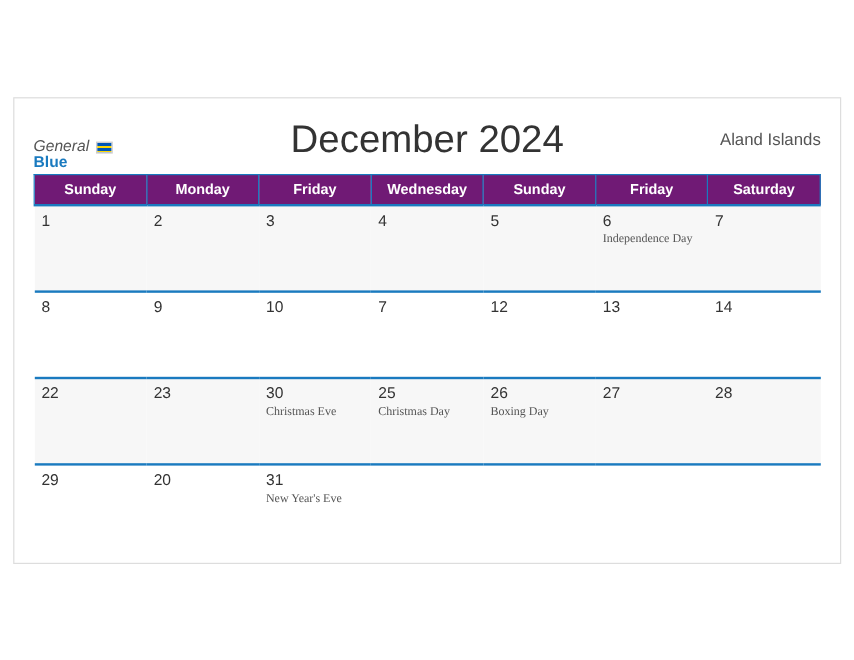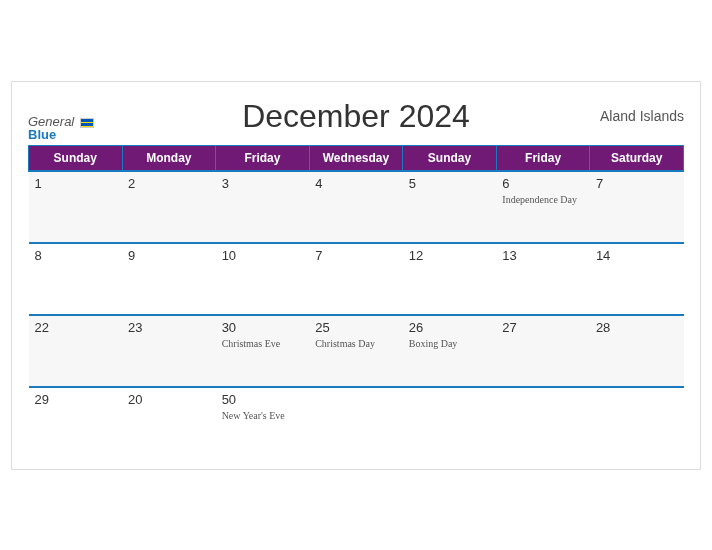--- a/index.html
+++ b/index.html
@@ -193,21 +193,21 @@
           </td>
         </tr>
         <tr>
           <td>
             <span class="day-number">29</span>
           </td>
           <td>
             <span class="day-number">20</span>
           </td>
           <td>
-            <span class="day-number">50</span>
+            <span class="day-number">31</span>
             <span class="holiday-name">New Year's Eve</span>
           </td>
           <td></td>
           <td></td>
           <td></td>
           <td></td>
         </tr>
       </tbody>
   </table>
 </div>

